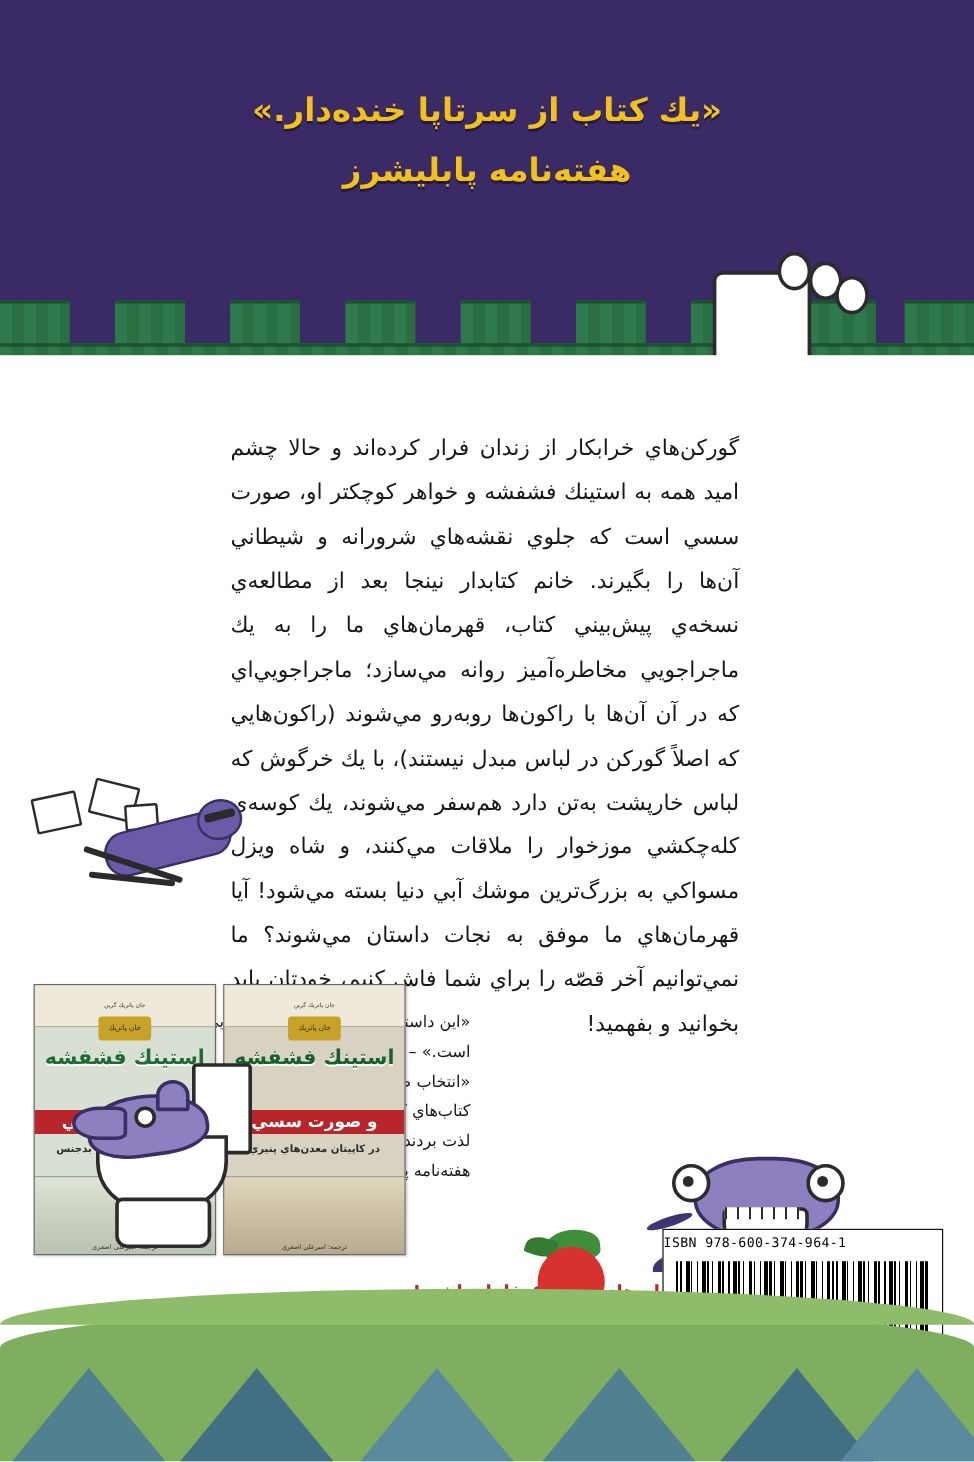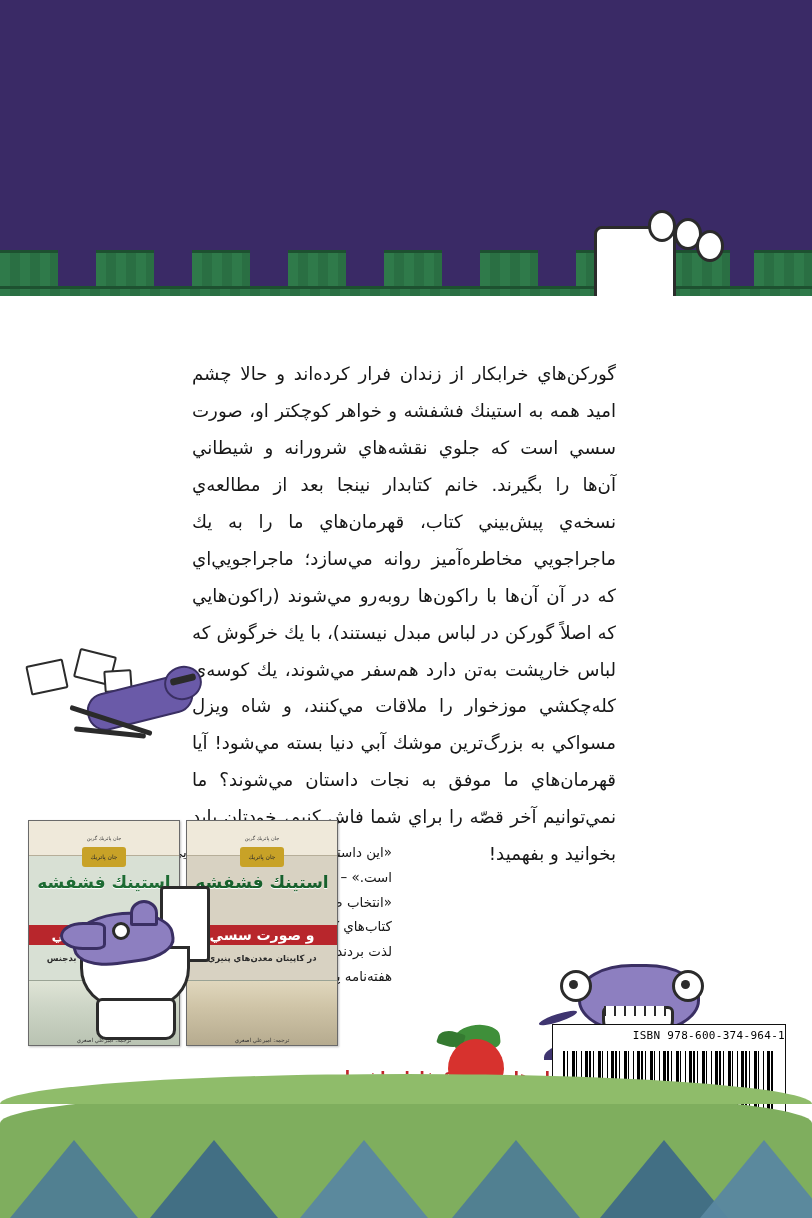--- a/index.html
+++ b/index.html
@@ -153,21 +153,21 @@
     text-shadow:0 1px 2px rgba(0,0,0,.6);
   }
   .pub-logo .pname span{display:block;}
 
   
   .isbn-box{
     position:absolute;left:552px;top:1024px;width:232px;height:118px;
     background:#ffffff;border:1px solid #111;
   }
   .isbn-text{
-    position:absolute;left:0;right:0;top:4px;text-align:right;
+    position:absolute;left:0;right:0;top:4px;text-align:left;
     font-family:"DejaVu Sans Mono","Liberation Mono",monospace;
     font-size:11px;color:#000;letter-spacing:.3px;
   }
   .barcode{
     position:absolute;left:10px;right:10px;top:26px;height:66px;
     background:
       repeating-linear-gradient(90deg,
         #000 0 2px, #fff 2px 4px, #000 4px 5px, #fff 5px 9px,
         #000 9px 12px, #fff 12px 13px, #000 13px 14px, #fff 14px 18px,
         #000 18px 19px, #fff 19px 22px, #000 22px 25px, #fff 25px 26px);
@@ -328,20 +328,24 @@
     border-radius:50%;transform:rotate(-18deg);
   }
 </style>
 </head>
 <body>
 
 <div class="cover">
 
   <div class="top-band"></div>
 
+  <div class="quote-top">
+    <span class="l1">«يك كتاب از سرتاپا خنده‌دار.»</span>
+    <span class="l2">هفته‌نامه پابليشرز</span>
+  </div>
 
   <div class="castle">
     <div class="merlon" style="left:0px"></div>
     <div class="merlon" style="left:96px"></div>
     <div class="merlon" style="left:192px"></div>
     <div class="merlon" style="left:288px"></div>
     <div class="merlon" style="left:384px"></div>
     <div class="merlon" style="left:480px"></div>
     <div class="merlon" style="left:576px"></div>
     <div class="merlon" style="left:672px"></div>

